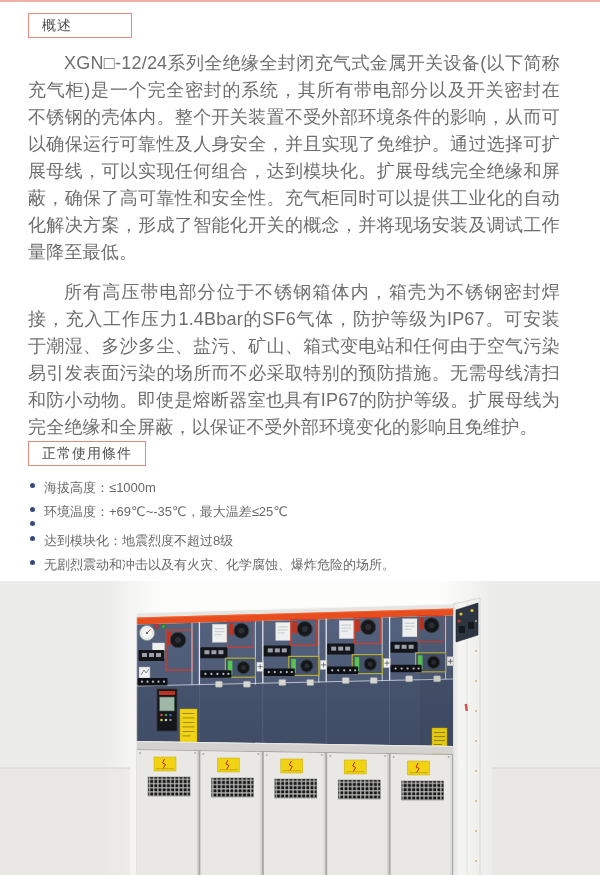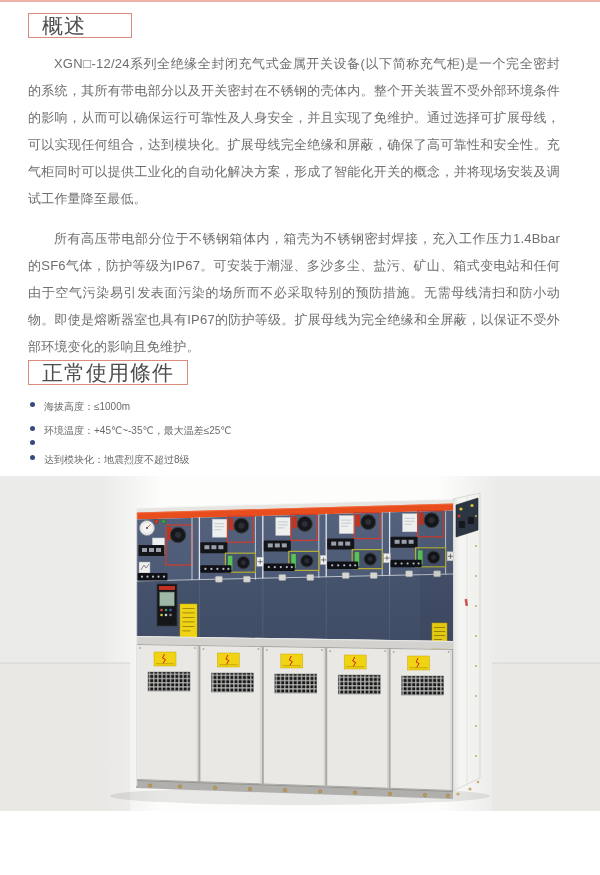--- a/index.html
+++ b/index.html
@@ -6,31 +6,31 @@
   body{
     width:600px;height:875px;overflow:hidden;background:#ffffff;
     font-family:"Liberation Sans","DejaVu Sans",sans-serif;
     -webkit-font-smoothing:antialiased;
   }
   .top-rule{height:2px;background:#edb4a6;}
   .content{padding:11px 28px 0 28px;}
   .hbox{
     display:inline-block;min-width:76px;padding:3px 13px;
     border:1px solid #dc8b7e;background:#fff;
-    font-size:21px;color:#4d4d4d;letter-spacing:1px;line-height:17px;
+    font-size:14px;color:#4d4d4d;letter-spacing:1px;line-height:17px;
   }
   .para{
-    margin:12px 12px 0 0;font-size:13px;line-height:27px;color:#6e6e6e;
+    margin:12px 12px 0 0;font-size:18px;line-height:27px;color:#6e6e6e;
     text-align:justify;text-indent:2em;letter-spacing:0.2px;
   }
   .para.second{margin-top:13px;}
   .hbox2wrap{margin-top:0;}
   ul.cond{list-style:none;margin:10px 0 0 0;padding:0;}
   ul.cond li{
-    font-size:10px;line-height:24px;color:#696969;
+    font-size:13px;line-height:24px;color:#696969;
     display:flex;align-items:center;
   }
   .dot{
     flex:0 0 auto;width:5px;height:5px;border-radius:50%;
     background:#39497f;margin:0 9px 0 2px;position:relative;top:-3px;align-self:center;
   }
   figure.photo{margin:4px 0 0 0;padding:0;}
   figure.photo svg{display:block;}
 </style>
 </head>
@@ -52,28 +52,32 @@
     <div class="hbox">
       <span>正常使用條件</span>
     </div>
     <ul class="cond">
       <li>
           <span class="dot"></span>
           <span>海拔高度：≤1000m</span>
         </li>
       <li>
           <span class="dot"></span>
-          <span>环境温度：+45℃~-35℃，最大温差≤25℃</span>
+          <span>环境温度：+69℃~-35℃，最大温差≤25℃</span>
         </li>
       <li>
           <span class="dot"></span>
         </li>
       <li>
           <span class="dot"></span>
           <span>达到模块化：地震烈度不超过8级</span>
+        </li>
+      <li>
+          <span class="dot"></span>
+          <span>无剧烈震动和冲击以及有火灾、化学腐蚀、爆炸危险的场所。</span>
         </li>
     </ul>
   </div>
 </div>
 
 <figure class="photo" aria-label="XGN全封闭充气式开关柜（五柜位）产品照片">
 <svg width="600" height="335" viewBox="0 0 600 335" xmlns="http://www.w3.org/2000/svg">
   <defs>
     <linearGradient id="bgGrad" x1="0" y1="0" x2="1" y2="0">
       <stop offset="0" stop-color="#ebebe9"></stop>

